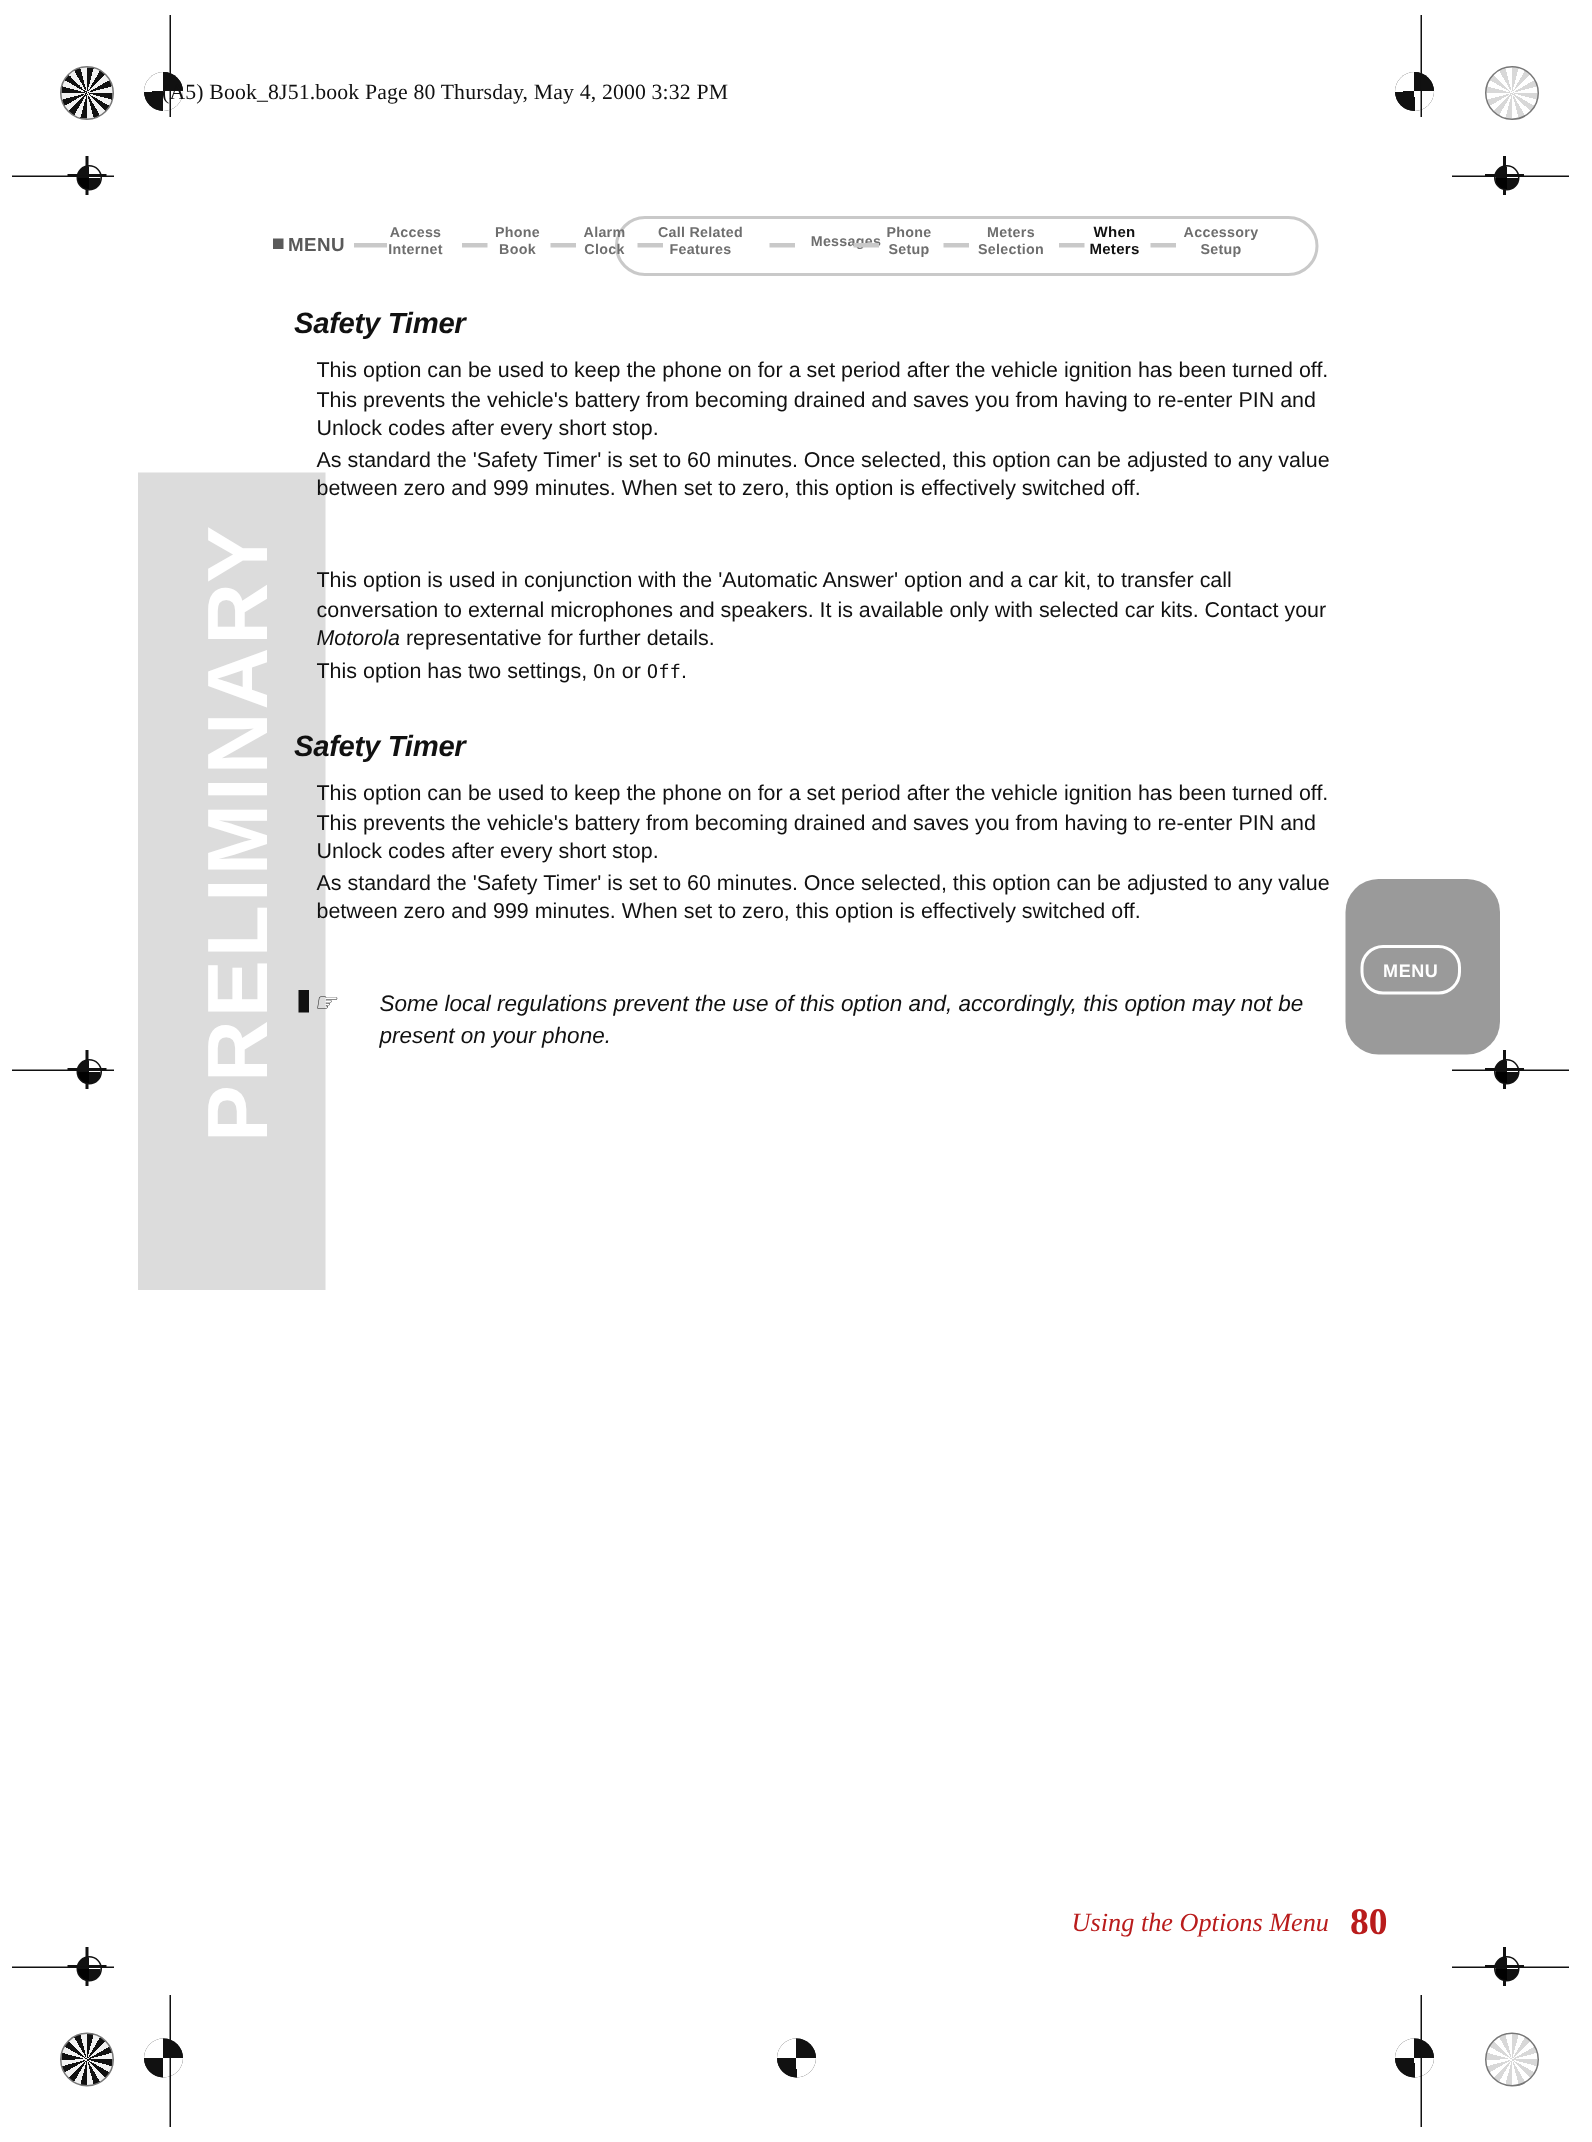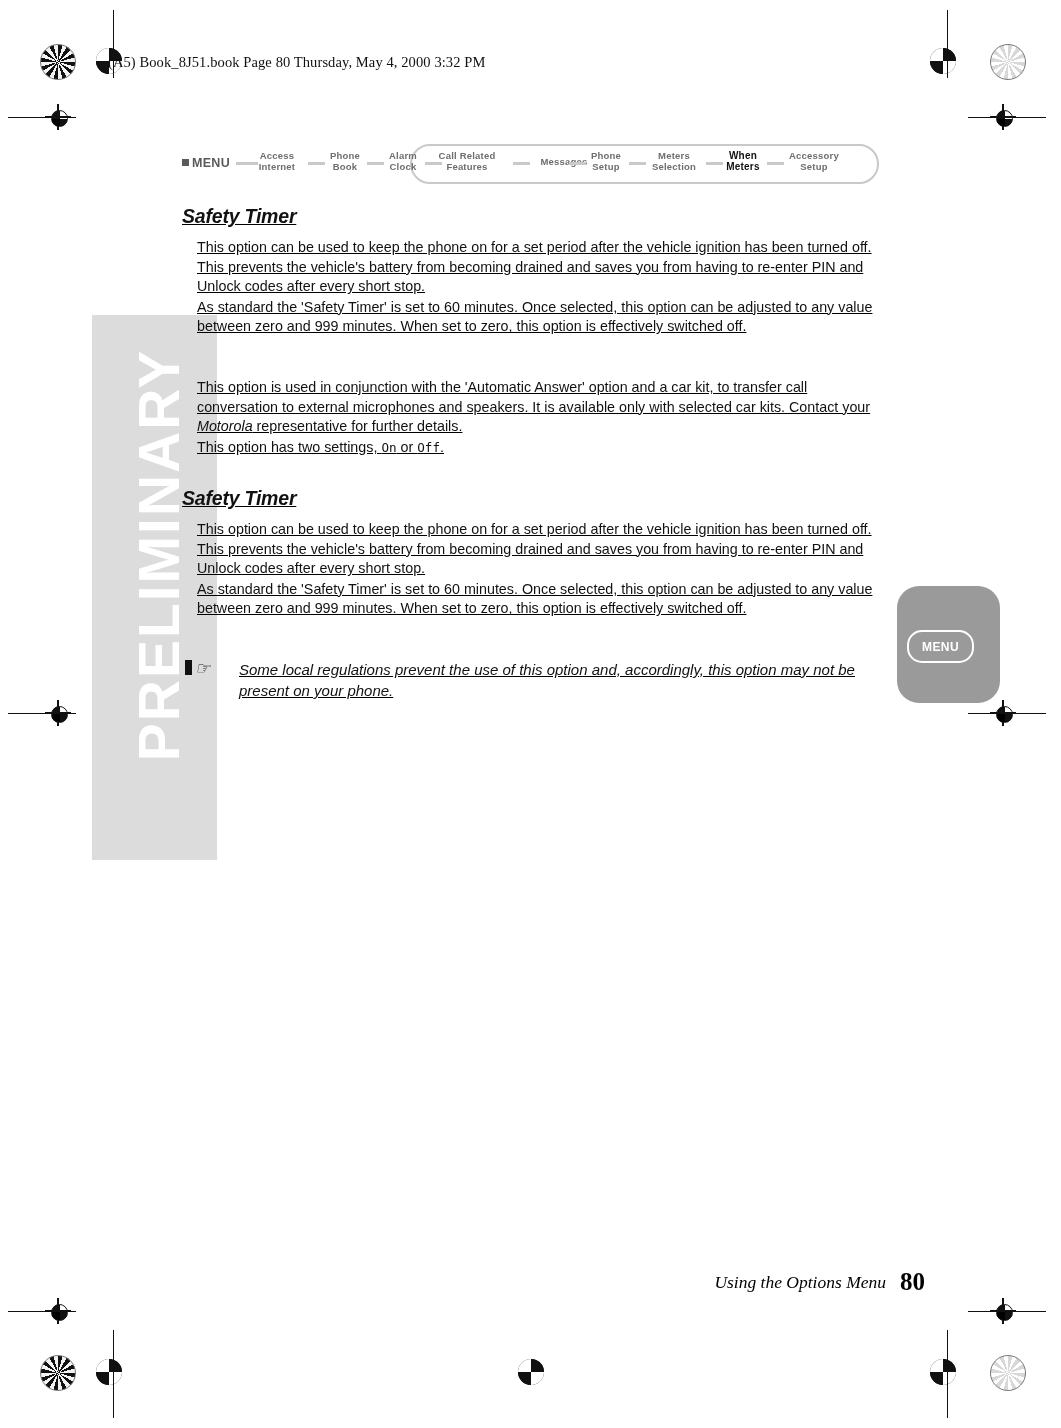--- a/index.html
+++ b/index.html
@@ -95,21 +95,21 @@
     position:absolute; top:18px; height:3px; background:#c9c9c9;
   }
   .menubar .item {
     position:absolute; top:6px; text-align:center;
     font-size:9.5px; font-weight:bold; color:#6e6e6e;
     line-height:11px; letter-spacing:0.2px;
   }
   .menubar .item.current { color:#111; font-size:10px; }
 
   
-  .col { position:absolute; left:182px; width:700px;text-decoration:underline; }
+  .col { position:absolute; left:196px; width:700px; }
   h2.sec {
     margin:0; font-family:"Liberation Sans", sans-serif;
     font-style:italic; font-weight:bold; font-size:19.5px; color:#111;
     letter-spacing:-0.2px;
   }
   p.body {
     margin:0; padding-left:15px;
     font-size:14.3px; line-height:19.6px; color:#111;
   }
   .mono { font-family:"DejaVu Sans Mono", monospace; font-size:12.6px; }
@@ -136,21 +136,21 @@
     display:flex; align-items:center; justify-content:center;
   }
   .menukey .btn span {
     color:#fff; font-size:12px; font-weight:bold; letter-spacing:0.4px;
   }
 
   
   .footer {
     position:absolute; left:0; top:1268px; width:925px; text-align:right;
     font-family:"Liberation Serif", serif; font-style:italic;
-    font-size:17.5px; color:#000000;
+    font-size:17.5px; color:#b91c1c;
   }
   .footer .pageno {
     font-style:normal; font-weight:bold; font-size:25px;
     margin-left:14px; vertical-align:-2px;
   }
 </style>
 </head>
 <body>
 
 <div class="page">

